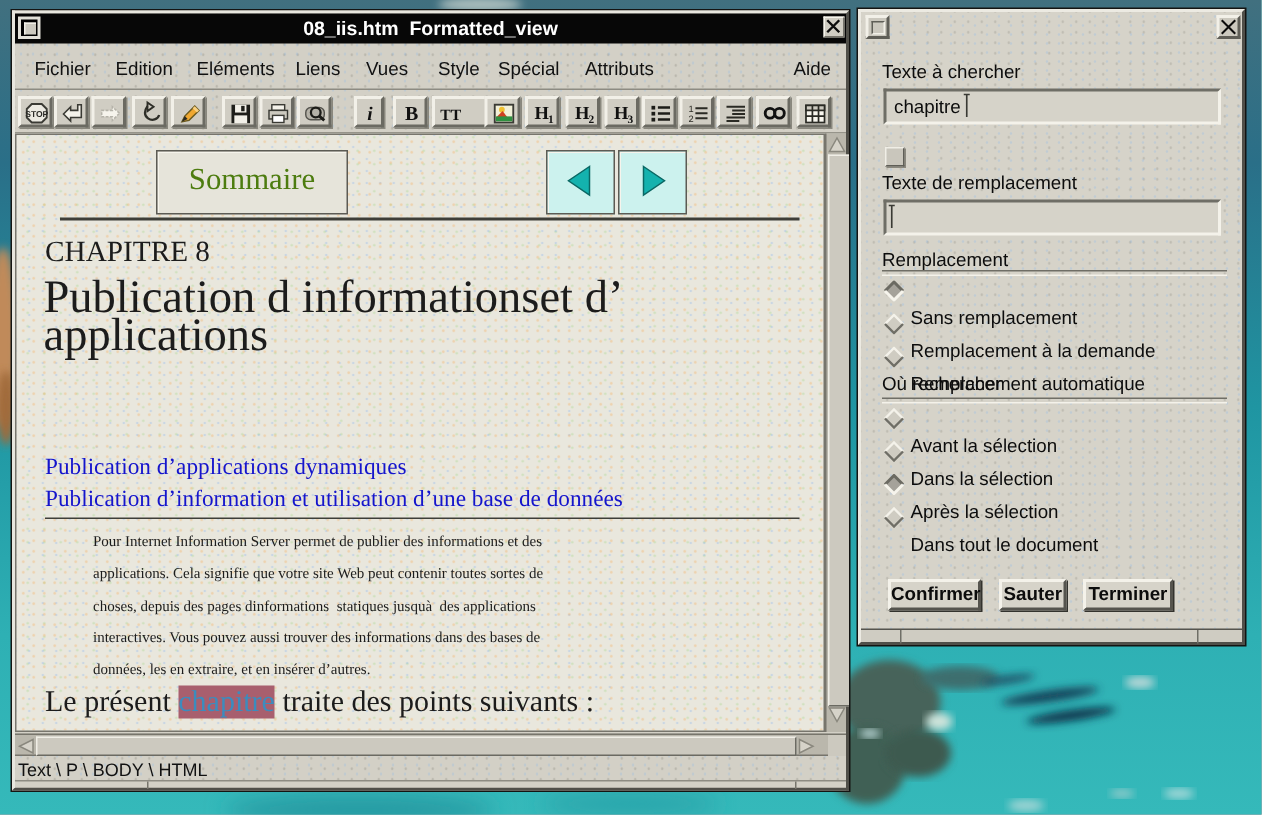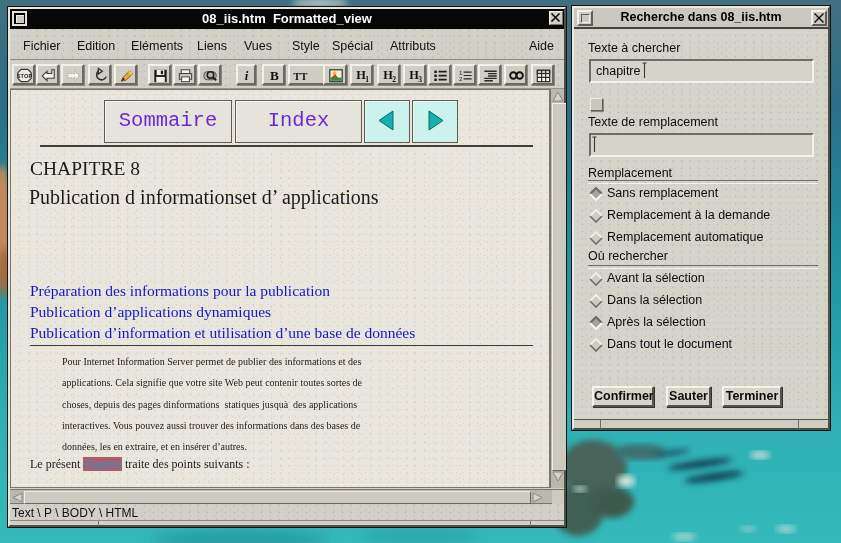--- a/index.html
+++ b/index.html
@@ -22,28 +22,28 @@
  border-top:2px solid #f2f0e8;border-left:2px solid #f2f0e8;
  border-right:2px solid #6b6a62;border-bottom:2px solid #6b6a62;
  box-sizing:border-box;box-shadow:1px 1px 0 #8a887e;}
 .tb svg{position:absolute;left:0;top:0;}
 
 #doc{left:0px;top:80px;width:540px;height:399px;background-color:#e9e7dd;
  background-image:radial-gradient(circle,rgba(245,175,95,0.38) 0.6px,rgba(0,0,0,0) 1.1px),radial-gradient(circle,rgba(140,180,240,0.33) 0.6px,rgba(0,0,0,0) 1.1px),radial-gradient(circle,rgba(150,210,120,0.3) 0.6px,rgba(0,0,0,0) 1.1px);
  background-size:7px 7px,9px 8px,11px 9px;background-position:1px 1px,4px 4px,2px 6px;border:1px solid #77756c;
  box-sizing:border-box;font-family:"Liberation Serif",serif;color:#1c1c1c;overflow:hidden;}
 .navbtn{position:absolute;border:1px solid #5c5b54;background:#e6e4da;text-align:center;
- font-family:Liberation Mono, monospace;color:#6d28d9;box-shadow:inset 1px 1px 0 #f6f4ec;}
+ font-family:Liberation Serif, serif;color:#4d7c0f;box-shadow:inset 1px 1px 0 #f6f4ec;}
 #hr1{left:29px;top:55px;width:493px;height:0;border-top:2px solid #3e3e38;}
 #h1a{left:19px;top:69px;font-size:19.5px;line-height:19px;}
-#h1b{left:18px;top:95px;font-size:20px;line-height:25px;}
+#h1b{left:18px;top:95px;font-size:31px;line-height:25px;}
 .lnk{position:absolute;color:#1515cc;text-decoration:none;font-size:15.5px;line-height:16px;}
 #hr2{left:19px;top:255px;width:503px;height:0;border-top:1px solid #3e3e38;}
 #para{left:19px;top:261px;width:520px;font-size:10px;line-height:21.3px;margin-left:32px;}
-#last{left:19px;top:366.5px;font-size:12px;text-align:right;}
+#last{left:19px;top:366.5px;font-size:20px;text-align:right;}
 #hl{background:#a85f6e;color:#3b8cbe;}
 
 #vsb{left:540px;top:80px;width:14px;height:399px;background:#bab7ac;border-left:1px solid #77756c;box-sizing:border-box;}
 #vthumb{left:1px;top:14px;width:13px;height:366px;background:#ccc9bf;border-top:1px solid #f0eee6;border-left:1px solid #f0eee6;border-bottom:1px solid #6b6a62;}
 #hsb{left:0px;top:480px;width:542px;height:15px;background:#bab7ac;border-top:1px solid #77756c;border-bottom:1px solid #77756c;box-sizing:border-box;}
 #hthumb{left:14px;top:1px;width:505px;height:11px;background:#ccc9bf;border-top:1px solid #f0eee6;border-left:1px solid #f0eee6;border-bottom:1px solid #6b6a62;border-right:1px solid #6b6a62;}
 #hcorner{left:542px;top:480px;width:12px;height:15px;background:#ccc9bf;border-top:1px solid #77756c;box-sizing:border-box;}
 #status{left:0px;top:495px;width:554px;height:16px;font-size:12px;color:#111;}
 #bframe{left:0px;top:511px;width:554px;height:5px;background:#d3d0c6;border-top:1px solid #8d8b82;box-sizing:border-box;}
 #bframe i{position:absolute;top:0;width:1px;height:5px;background:#77756c;}
@@ -57,21 +57,21 @@
 #dtitle{left:0;top:0;width:254px;height:19px;background:#cbc8be;border-bottom:2px solid #44433e;}
 #dtitle .t{width:100%;text-align:center;font-weight:bold;font-size:12.5px;line-height:19px;color:#000;}
 .dbtn{position:absolute;top:2px;width:16px;height:16px;background:#cbc8be;
  border-top:2px solid #f2f0e8;border-left:2px solid #f2f0e8;
  border-right:2px solid #5f5e57;border-bottom:2px solid #5f5e57;box-sizing:border-box;}
 .inp{position:absolute;left:15px;width:225px;height:24px;background:#d6d3c9;
  border-top:2px solid #6f6e66;border-left:2px solid #6f6e66;
  border-right:2px solid #f4f2ea;border-bottom:2px solid #f4f2ea;box-sizing:border-box;
  font-size:12.5px;line-height:20px;padding-left:5px;}
 .sep{position:absolute;left:14px;width:230px;height:2px;border-top:1px solid #6f6e66;border-bottom:1px solid #f4f2ea;}
-.rlbl{position:absolute;left:33px;}
+.rlbl{position:absolute;left:33px;margin-top:19px;}
 .radio{position:absolute;left:15px;width:14px;height:14px;}
 .pbtn{position:absolute;background:#d6d3c9;font-weight:bold;font-size:12.5px;text-align:center;
  border-top:2px solid #f4f2ea;border-left:2px solid #f4f2ea;
  border-right:2px solid #55544e;border-bottom:2px solid #55544e;
  box-sizing:border-box;height:21px;line-height:17px;box-shadow:1px 1px 0 #33332e;}
 .cursor{position:absolute;width:7px;height:16px;}
 </style></head><body>
 <svg id="bg" class="abs" width="841" height="543" viewBox="0 0 841 543">
  <defs>
   <linearGradient id="g1" x1="0" y1="0" x2="0" y2="1">
@@ -256,31 +256,29 @@
       <div class="tb" style="left: 521px; width: 23px;">
         <svg width="21" height="19" viewBox="0 0 21 20">
           <rect x="4" y="4.5" width="13" height="12" fill="#f8f6ee" stroke="#2a2a24" stroke-width="1.2"></rect>
           <rect x="4" y="4.5" width="13" height="3.5" fill="#ccc9bf" stroke="#2a2a24" stroke-width="1.2"></rect>
           <path d="M8.5 4.5 L8.5 16.5 M12.8 4.5 L12.8 16.5 M4 12 L17 12" stroke="#2a2a24" stroke-width="1.2"></path>
         </svg>
       </div>
     </div>
  <div id="doc" class="abs">
   <div class="navbtn" style="left:93px;top:10px;width:126px;height:41px;font-size:20.5px;line-height:39px;">Sommaire</div>
-  <div class="navbtn" style="left:224px;top:10px;width:125px;height:41px;font-size:20.5px;line-height:39px;">Index</div>
   <div class="navbtn" style="left:353px;top:10px;width:44px;height:41px;background:#ccf2ee;"><svg width="42" height="39">
           <path d="M27 10 L13 19.5 L27 29 Z" fill="#14b2ae" stroke="#0a6864"></path>
         </svg></div>
   <div class="navbtn" style="left:401px;top:10px;width:44px;height:41px;background:#ccf2ee;"><svg width="42" height="39">
           <path d="M15 10 L29 19.5 L15 29 Z" fill="#14b2ae" stroke="#0a6864"></path>
         </svg></div>
   <div id="hr1" class="abs"></div>
   <div id="h1a" class="abs">CHAPITRE 8</div>
   <div id="h1b" class="abs">Publication d informationset d’ applications</div>
-  <a class="lnk" style="left:19px;top:193px">Préparation des informations pour la publication</a>
   <a class="lnk" style="left:19px;top:235px">Publication d’information et utilisation d’une base de données</a>
   <a class="lnk" style="left:19px;top:214px">Publication d’applications dynamiques</a>
   <div id="hr2" class="abs"></div>
   <div id="para" class="abs">Pour Internet Information Server permet de publier des informations et des<br>
 applications. Cela signifie que votre site Web peut contenir toutes sortes de<br>
 choses, depuis des pages dinformations&nbsp; statiques jusquà&nbsp; des applications<br>
 interactives. Vous pouvez aussi trouver des informations dans des bases de<br>
 données, les en extraire, et en insérer d’autres.</div>
   <div id="last" class="abs">Le présent <span id="hl">chapitre</span> traite des points suivants :</div>
  </div>
@@ -306,23 +304,20 @@
  <div id="status" class="abs">
       <span style="position:absolute;left:2px;top:2px">Text \ P \ BODY \ HTML</span>
     </div>
  <div id="bframe" class="abs">
       <i style="left:88px"></i>
       <i style="left:520px"></i>
     </div>
 </div>
 
 <div id="dw" class="abs">
- <div id="dtitle" class="abs">
-      <div class="t">Recherche dans 08_iis.htm</div>
-    </div>
  <div class="dbtn abs" style="left:3px;">
       <div style="position:absolute;left:2px;top:2px;width:7px;height:7px;border:1px solid #5f5e57;border-right-color:#f2f0e8;border-bottom-color:#f2f0e8;"></div>
     </div>
  <div class="dbtn abs" style="left:237px;"><svg width="12" height="12">
         <path d="M1.5 1.5 L10.5 10.5 M10.5 1.5 L1.5 10.5" stroke="#0a0a0a" stroke-width="1.4"></path>
       </svg></div>
  <span class="abs" style="left:14px;top:33px">Texte à chercher</span>
  <div class="inp" style="top:51px">chapitre<svg class="cursor" style="left:50px;top:1px" width="7" height="19">
         <path d="M1.5 1 L5.5 1 M3.5 1 L3.5 18 M1.5 18 L5.5 18" stroke="#3a3a34" stroke-width="1.1"></path>
       </svg></div>

